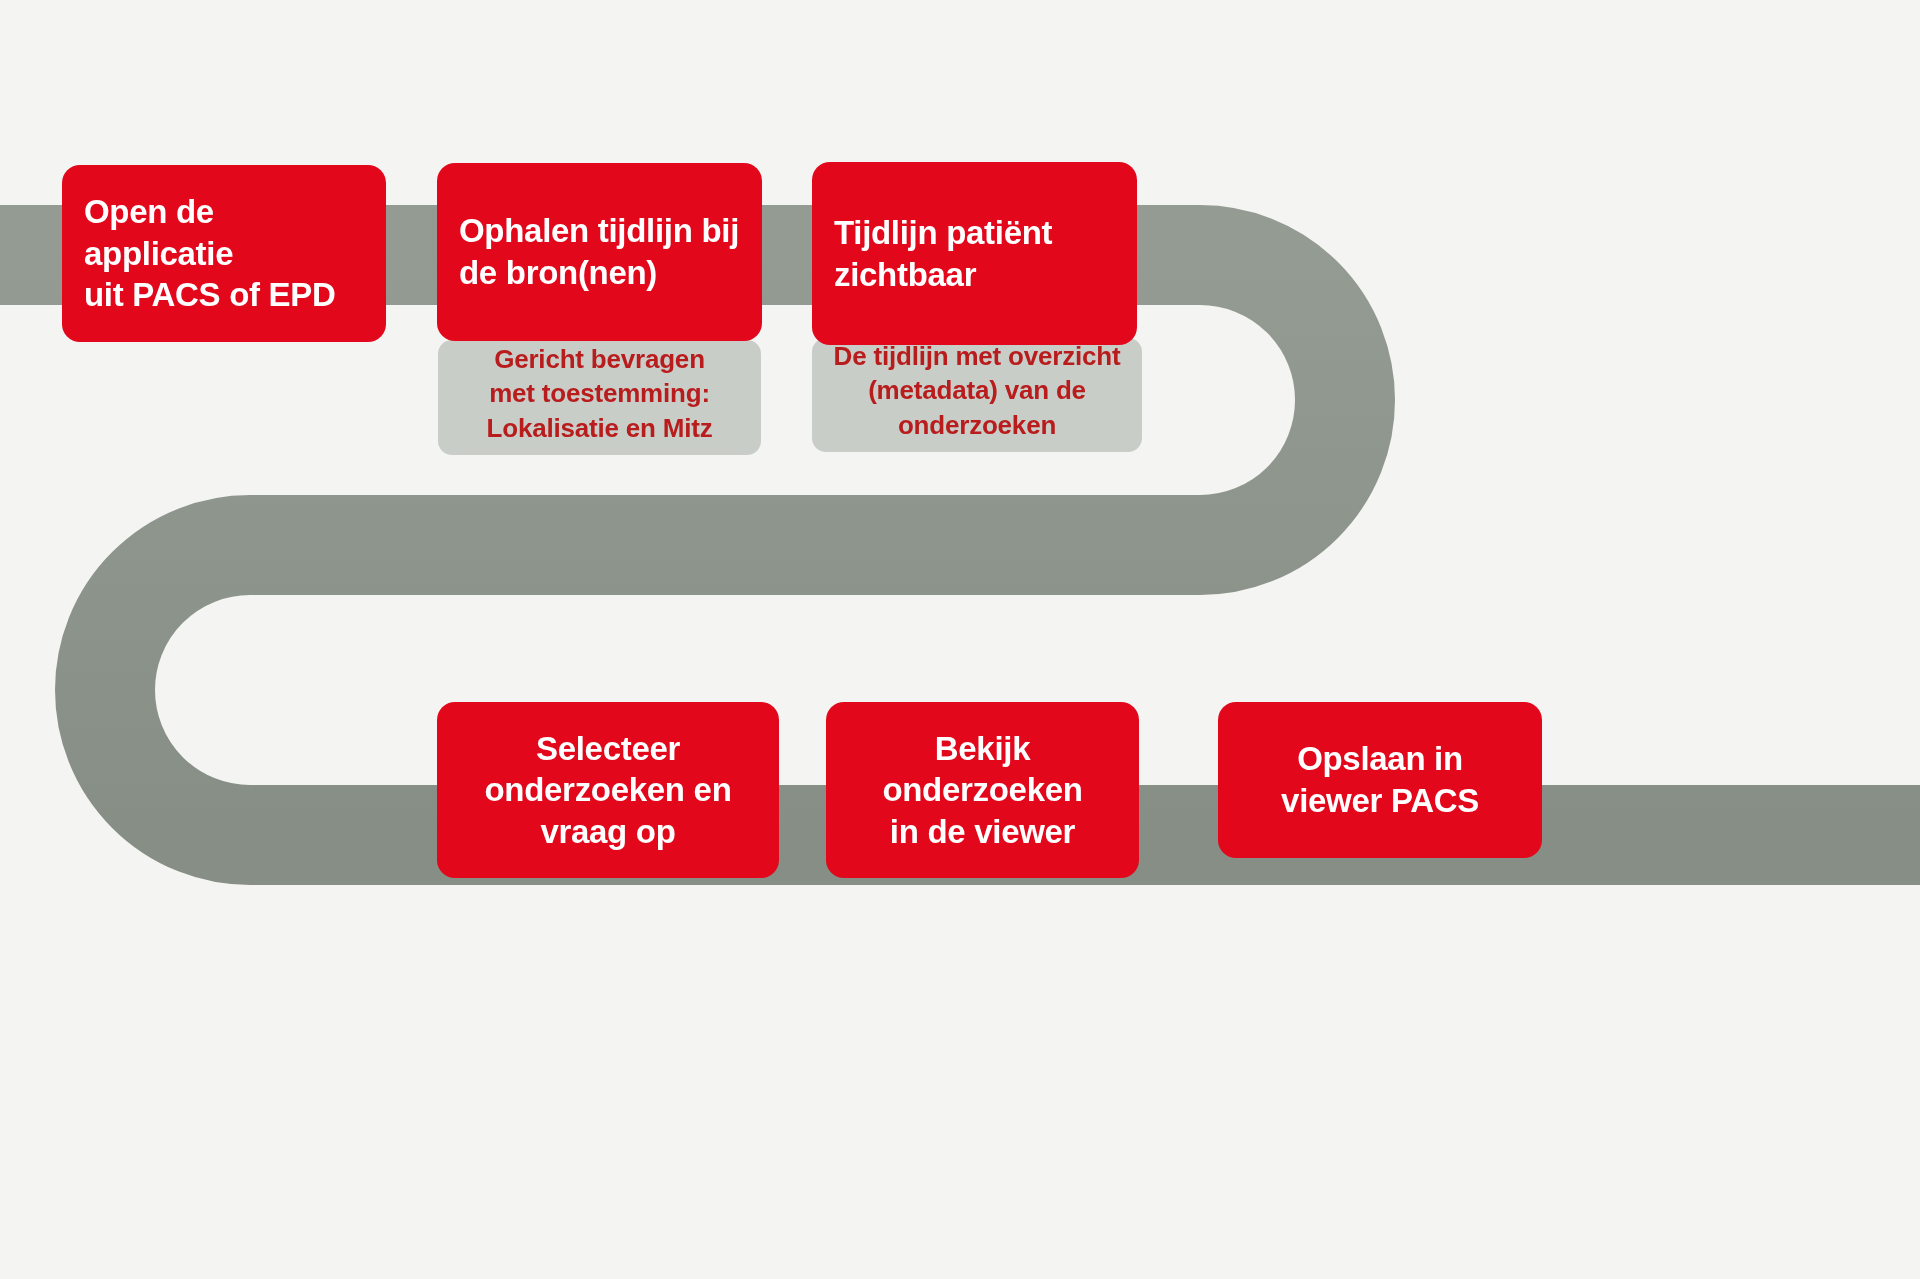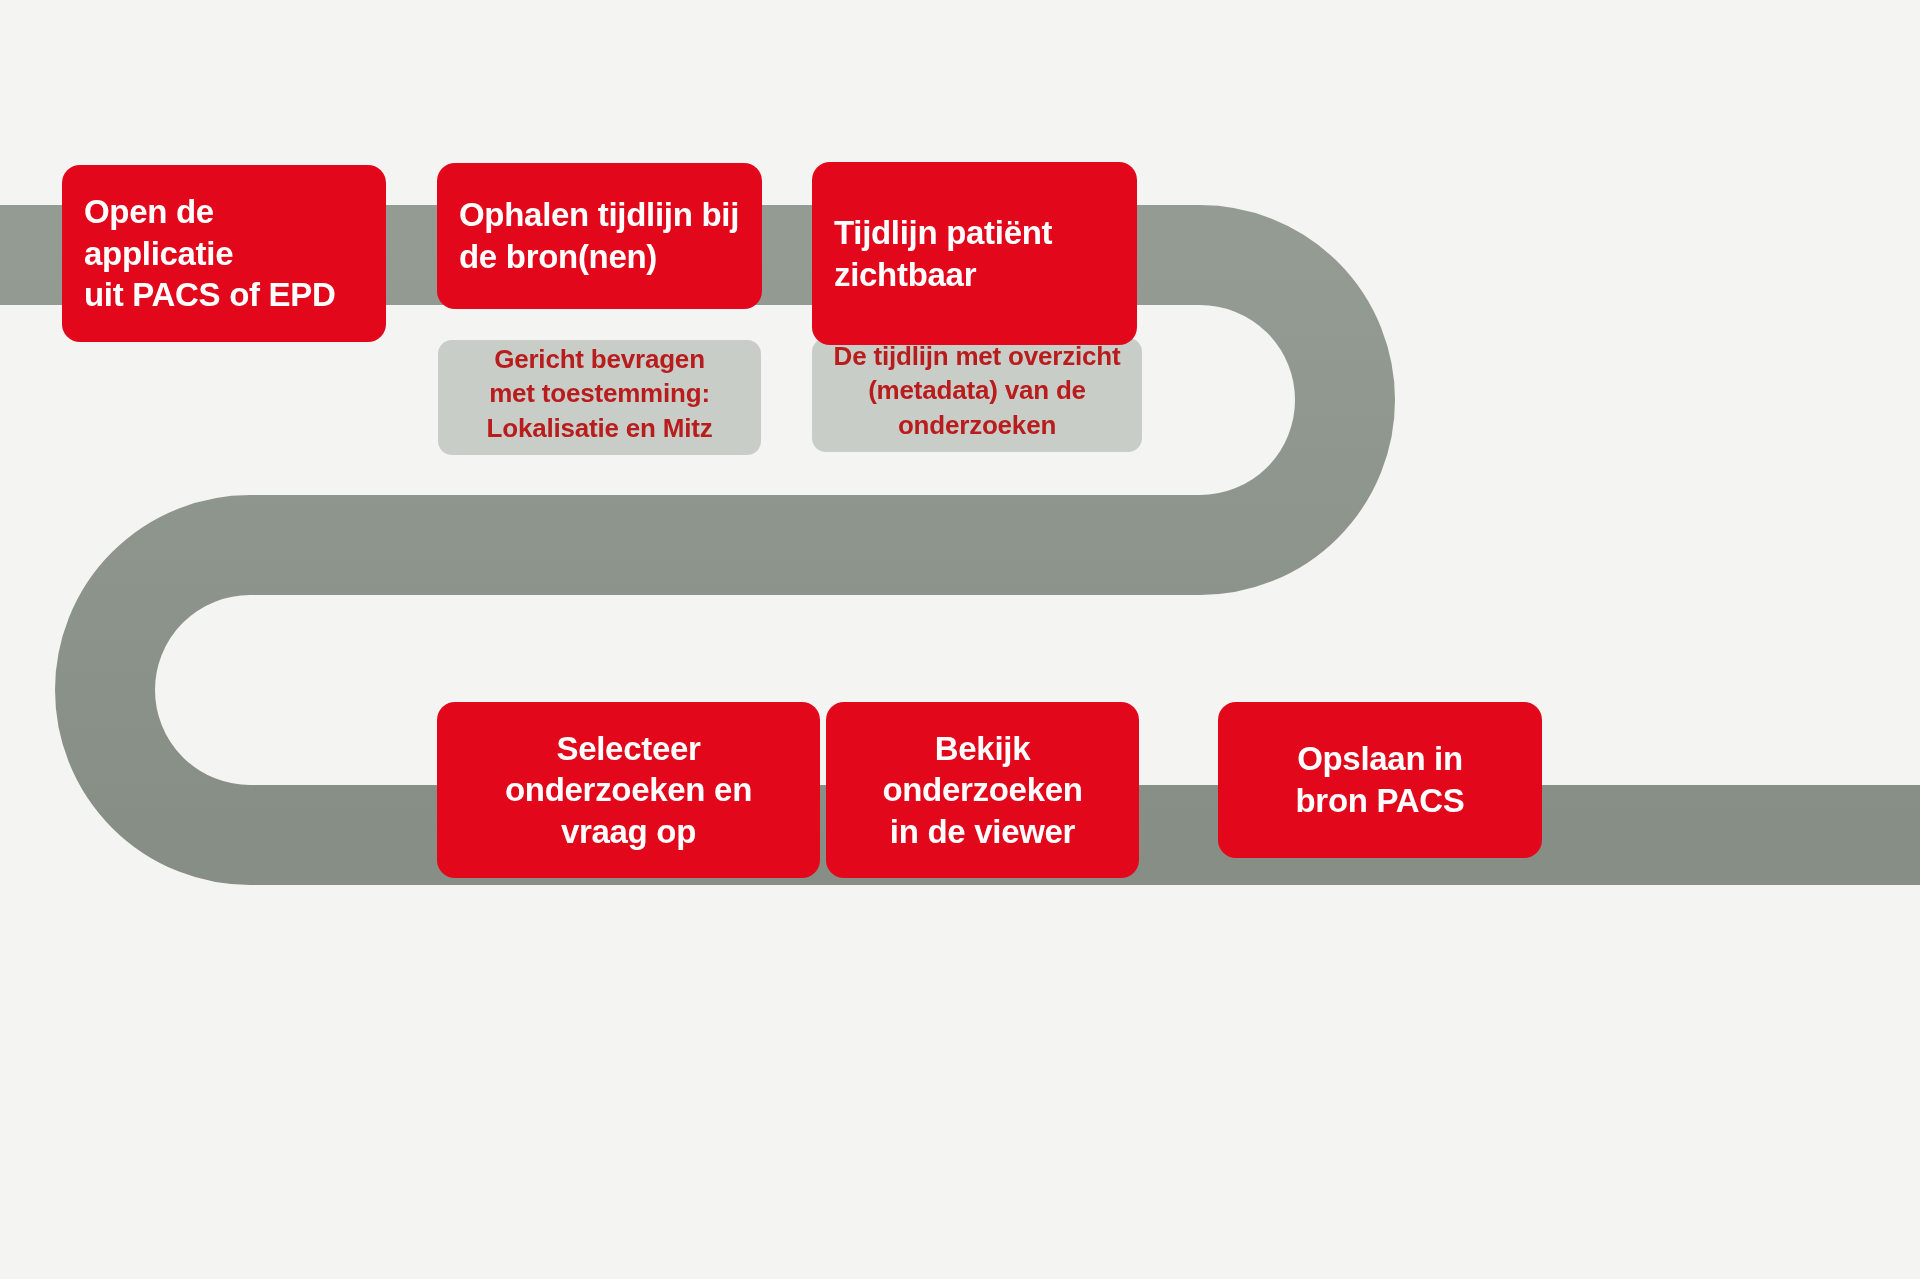--- a/index.html
+++ b/index.html
@@ -122,50 +122,50 @@
     </span>
   </div>
 
   <div class="step-box" style="left:62px; top:165px; width:324px; height:177px;">
     <span>
       <span class="step-text">Open de applicatie</span>
       <span class="step-text">uit PACS of EPD</span>
     </span>
   </div>
 
-  <div class="step-box" style="left:437px; top:163px; width:325px; height:146px;">
+  <div class="step-box" style="left:437px; top:163px; width:325px; height:178px;">
     <span>
       <span class="step-text">Ophalen tijdlijn bij</span>
       <span class="step-text">de bron(nen)</span>
     </span>
   </div>
 
   <div class="step-box" style="left:812px; top:162px; width:325px; height:183px;">
     <span>
       <span class="step-text">Tijdlijn patiënt</span>
       <span class="step-text">zichtbaar</span>
     </span>
   </div>
 
-  <div class="step-box centered" style="left:437px; top:702px; width:383px; height:176px;border-radius:18px;">
+  <div class="step-box centered" style="left:437px; top:702px; width:342px; height:176px;border-radius:18px;">
     <span>
       <span class="step-text">Selecteer</span>
       <span class="step-text">onderzoeken en</span>
       <span class="step-text">vraag op</span>
     </span>
   </div>
 
   <div class="step-box centered" style="left:826px; top:702px; width:313px; height:176px;">
     <span>
       <span class="step-text">Bekijk</span>
       <span class="step-text">onderzoeken</span>
       <span class="step-text">in de viewer</span>
     </span>
   </div>
 
   <div class="step-box centered" style="left:1218px; top:702px; width:324px; height:156px;">
     <span>
       <span class="step-text">Opslaan in</span>
-      <span class="step-text">bron PACS</span>
+      <span class="step-text">viewer PACS</span>
     </span>
   </div>
 
 </div>
 
 </body></html>

